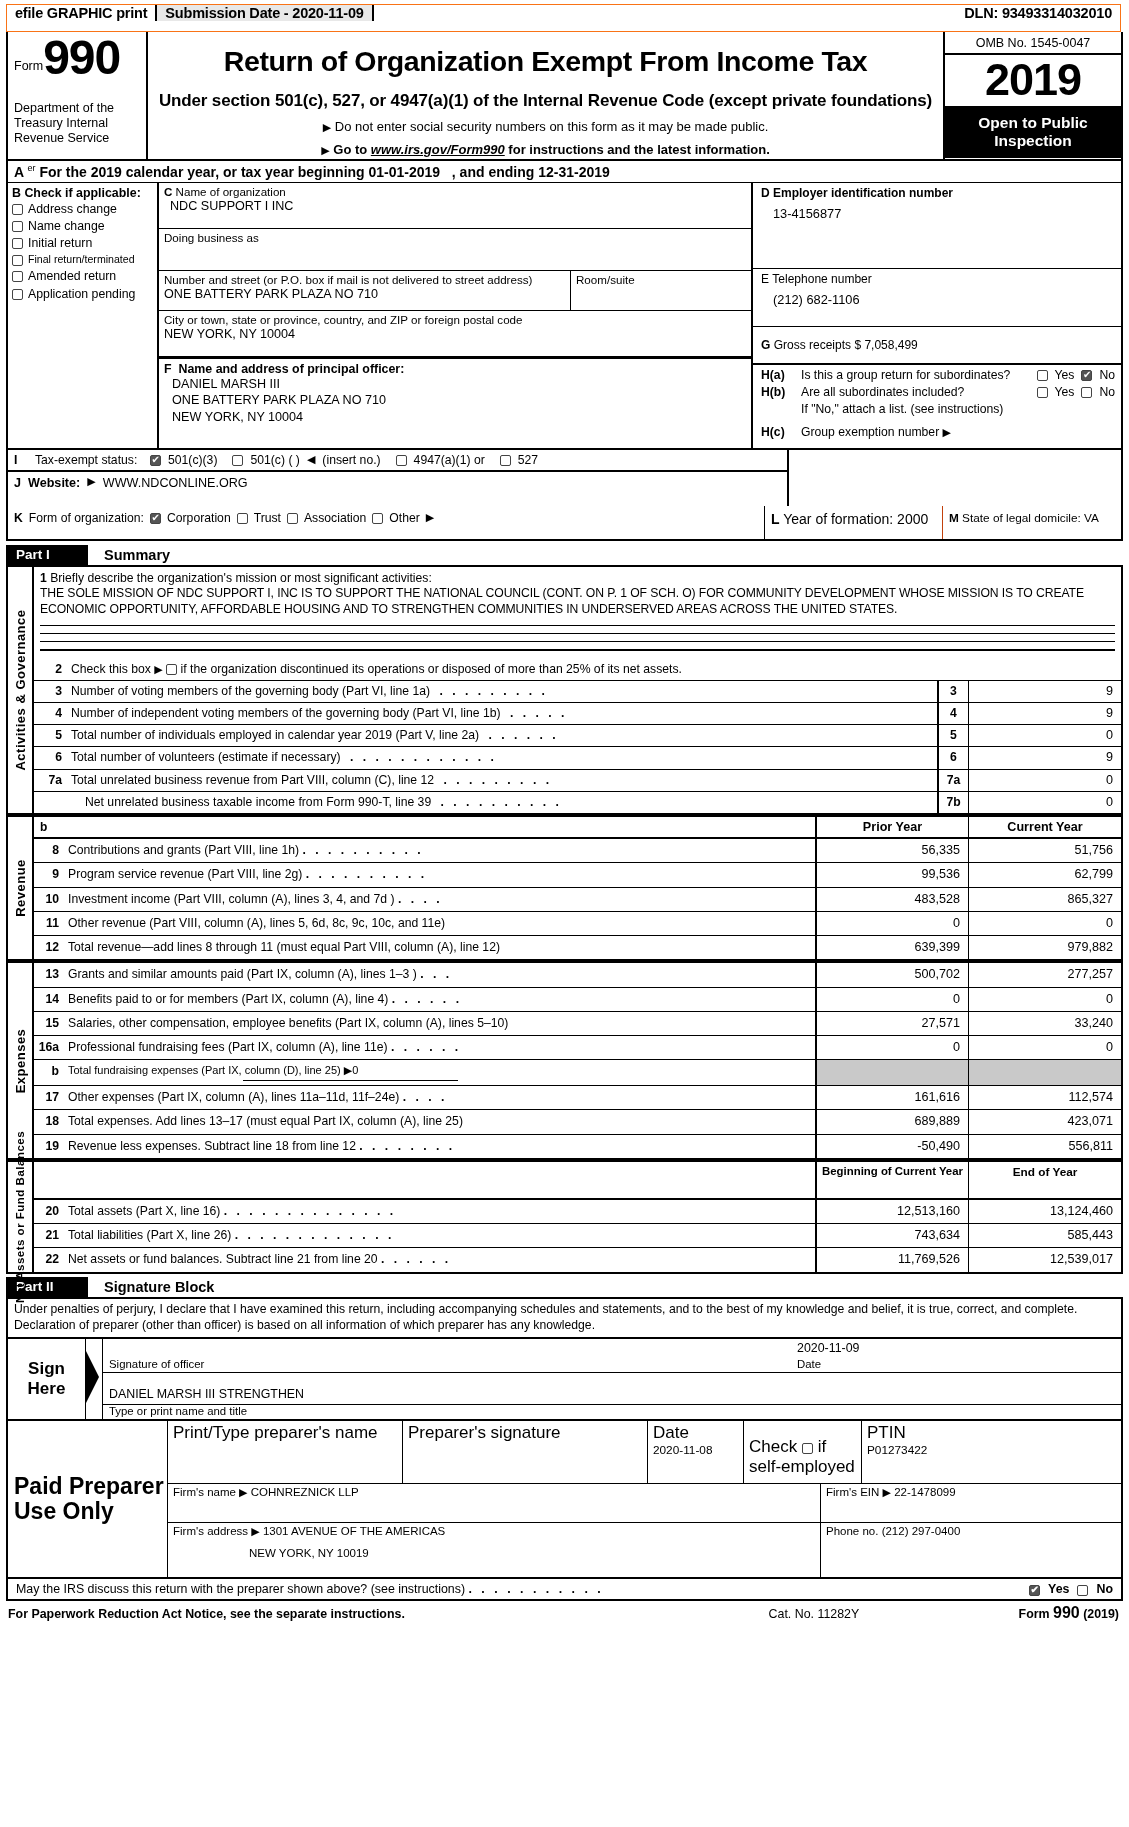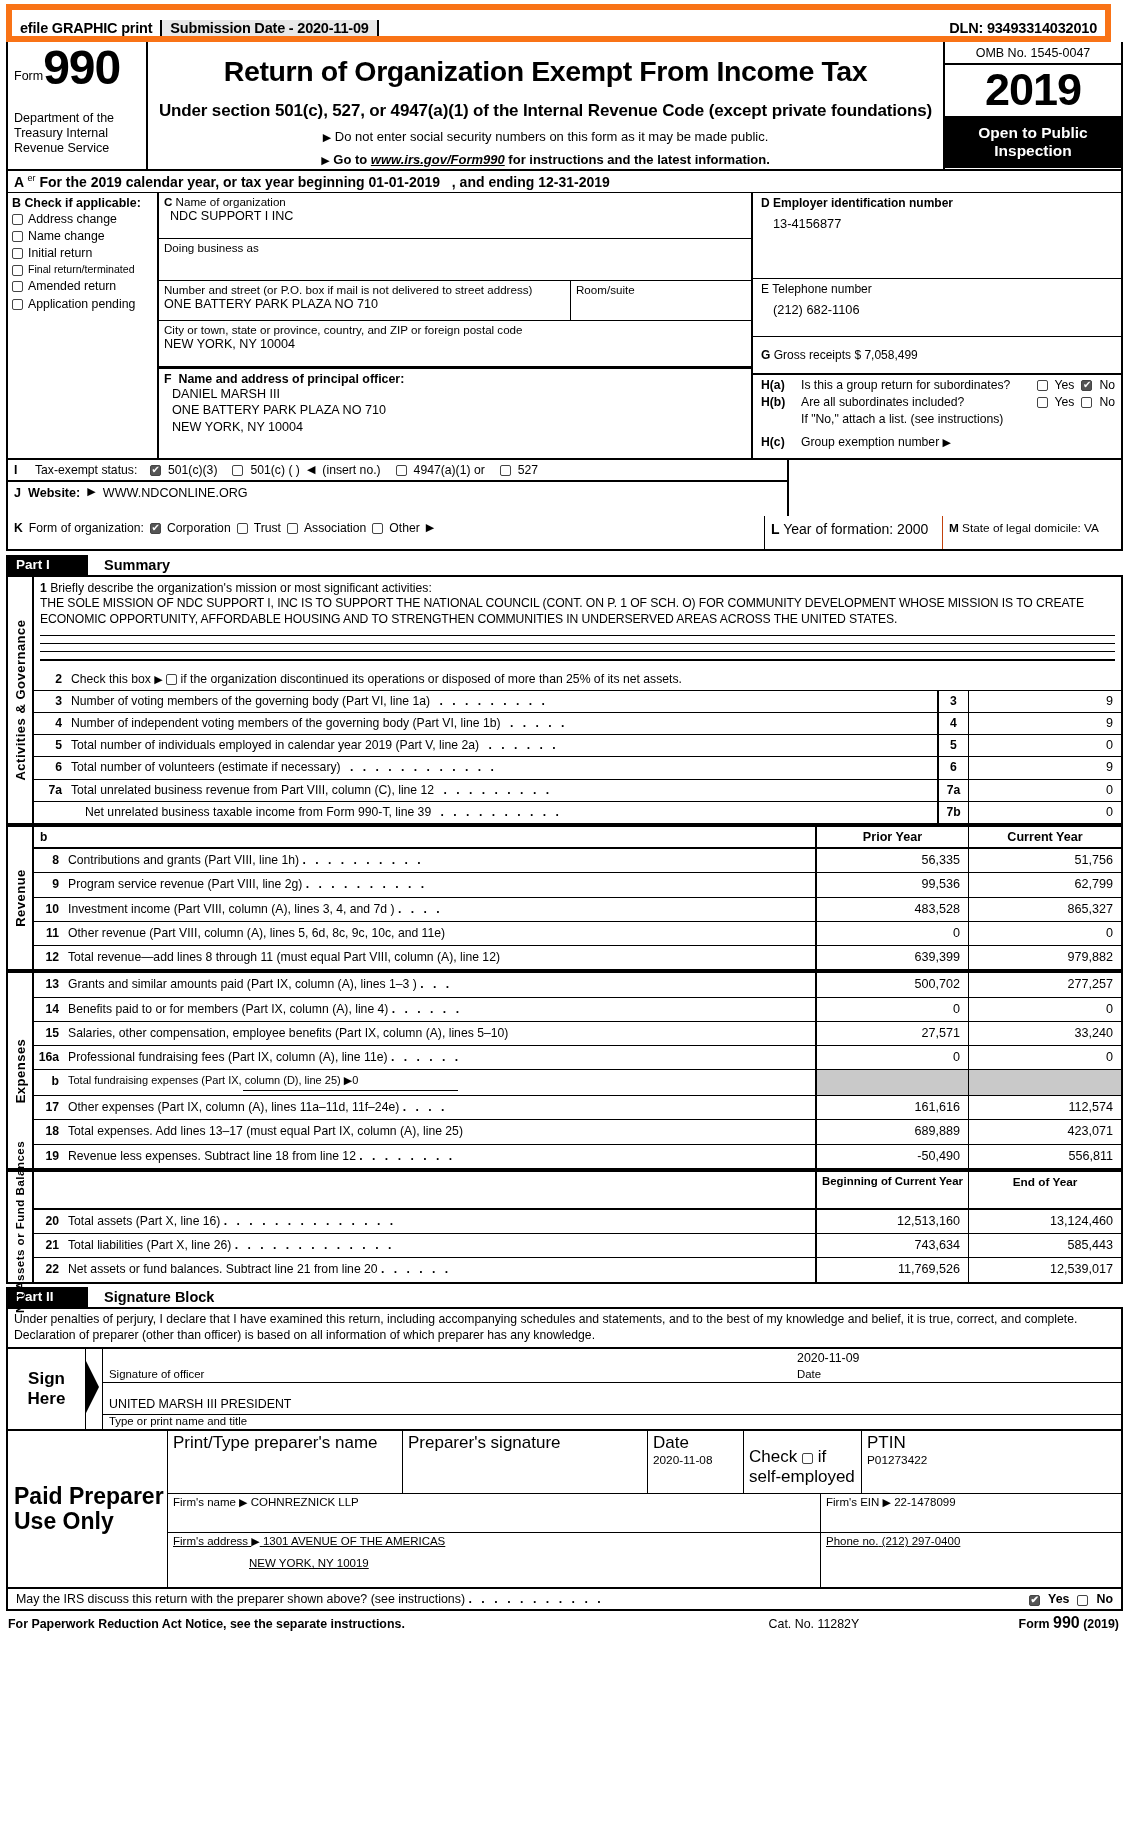--- a/index.html
+++ b/index.html
@@ -4,21 +4,21 @@
 <style>
   html,body{margin:0;padding:0;background:#fff;}
   body{
     font-family:"Liberation Sans", sans-serif;
     color:#000;
     width:1129px;
   }
   .page{width:1129px;position:relative;padding:0;box-sizing:border-box;}
 
   
-  .efilebar{display:flex;align-items:flex-end;border:6px solid #f97316;margin:4px 18px 0 6px;height:26px;}
+  .efilebar{display:flex;align-items:flex-start;border:1px solid #f97316;margin:4px 8px 0 6px;height:26px;}
   .efilebar .cell{display:flex;align-items:center;padding:0 8px;font-weight:bold;font-size:14.5px;letter-spacing:-0.2px;}
   .efilebar .c1{border-right:2px solid #000;}
   .efilebar .c2{border-right:2px solid #000;background:#e8e8e8;}
   .efilebar .c3{flex:1;justify-content:flex-end;}
 
   
   .masthead{display:flex;border:2px solid #000;border-top:none;margin:0 6px;}
   .mh-left{width:140px;border-right:2px solid #000;padding:4px 6px 2px 6px;box-sizing:border-box;}
   .mh-formrow{display:flex;align-items:flex-end;}
   .mh-formlabel{font-size:12.5px;padding-bottom:6px;}
@@ -702,21 +702,21 @@
           <div class="sigval"></div>
           <div class="sigcap">Signature of officer</div>
         </div>
         <div class="b">
           <div class="sigval">2020-11-09</div>
           <div class="sigcap">Date</div>
         </div>
       </div>
       <div class="sigline nob">
         <div class="a" style="padding-top:14px;">
-          <div class="sigval">UNITED MARSH III  PRESIDENT</div>
+          <div class="sigval">DANIEL MARSH III  STRENGTHEN</div>
           <div style="border-bottom:1.6px solid #000;margin:0 -6px;"></div>
           <div class="sigcap">Type or print name and title</div>
         </div>
       </div>
     </div>
   </div>
 
   <div class="prep">
     <div class="prepleft">Paid Preparer Use Only</div>
     <div class="prepbody">
@@ -751,21 +751,21 @@
           <span>Firm's name</span>
           <span class="triangle">▶</span>
           <span>COHNREZNICK LLP</span>
         </div>
         <div class="pcell pf2">
           <span>Firm's EIN</span>
           <span class="triangle">▶</span>
           <span>22-1478099</span>
         </div>
       </div>
-      <div class="prow" style="min-height:54px;text-decoration:underline;">
+      <div class="prow" style="min-height:54px;">
         <div class="pcell pf1">
           <span>Firm's address</span>
           <span class="triangle">▶</span>
           <span>1301 AVENUE OF THE AMERICAS</span>
           <div style="padding-left:76px;margin-top:10px;">NEW YORK, NY  10019</div>
         </div>
         <div class="pcell pf2">
           <span>Phone no.</span>
           <span>(212) 297-0400</span>
         </div>

